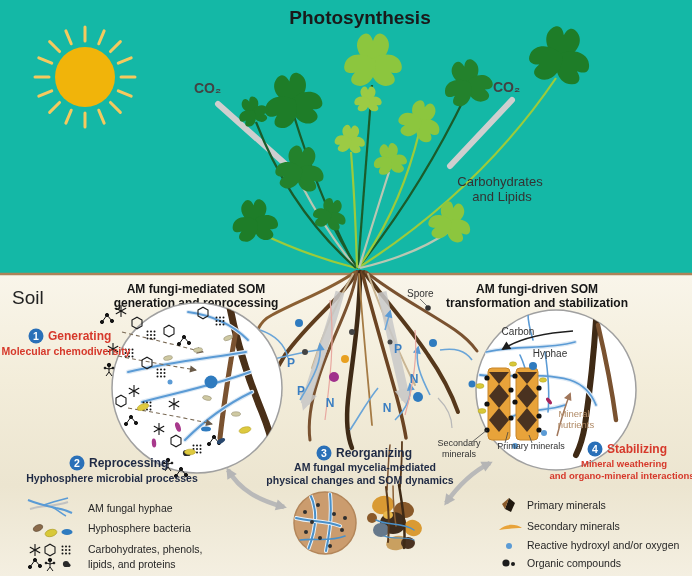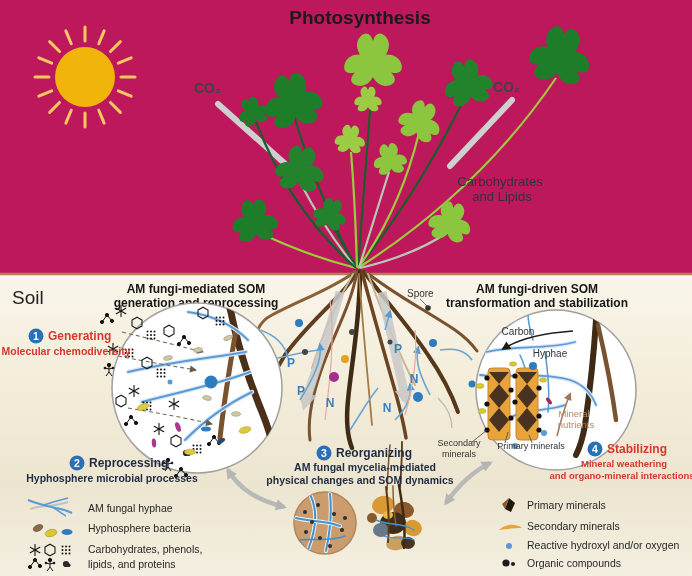--- a/index.html
+++ b/index.html
@@ -1,16 +1,16 @@
 <!DOCTYPE html>
 <html><head>
 <meta charset="utf-8">
 <style>
   html,body{margin:0;padding:0;background:#fff;}
-  #stage{position:relative;width:692px;height:576px;overflow:hidden;background:#be185d;
+  #stage{position:relative;width:692px;height:576px;overflow:hidden;background:#14b8a6;
          font-family:"Liberation Sans",sans-serif;}
   #soil-bg{position:absolute;left:0;top:275px;width:692px;height:301px;
            background:linear-gradient(180deg,#f9f5ea 0%,#f3edda 35%,#ece5d0 70%,#f4efe1 100%);}
   svg{position:absolute;left:0;top:0;}
   text{font-family:"Liberation Sans",sans-serif;}
   .t-title{font-size:19px;font-weight:600;fill:#1a1a1a;}
   .t-co2{font-size:14px;font-weight:700;fill:#424242;}
   .t-sub{font-size:13px;fill:#333;}
   .t-soil{font-size:19px;fill:#222;}
   .t-head{font-size:12px;font-weight:700;fill:#161616;}

